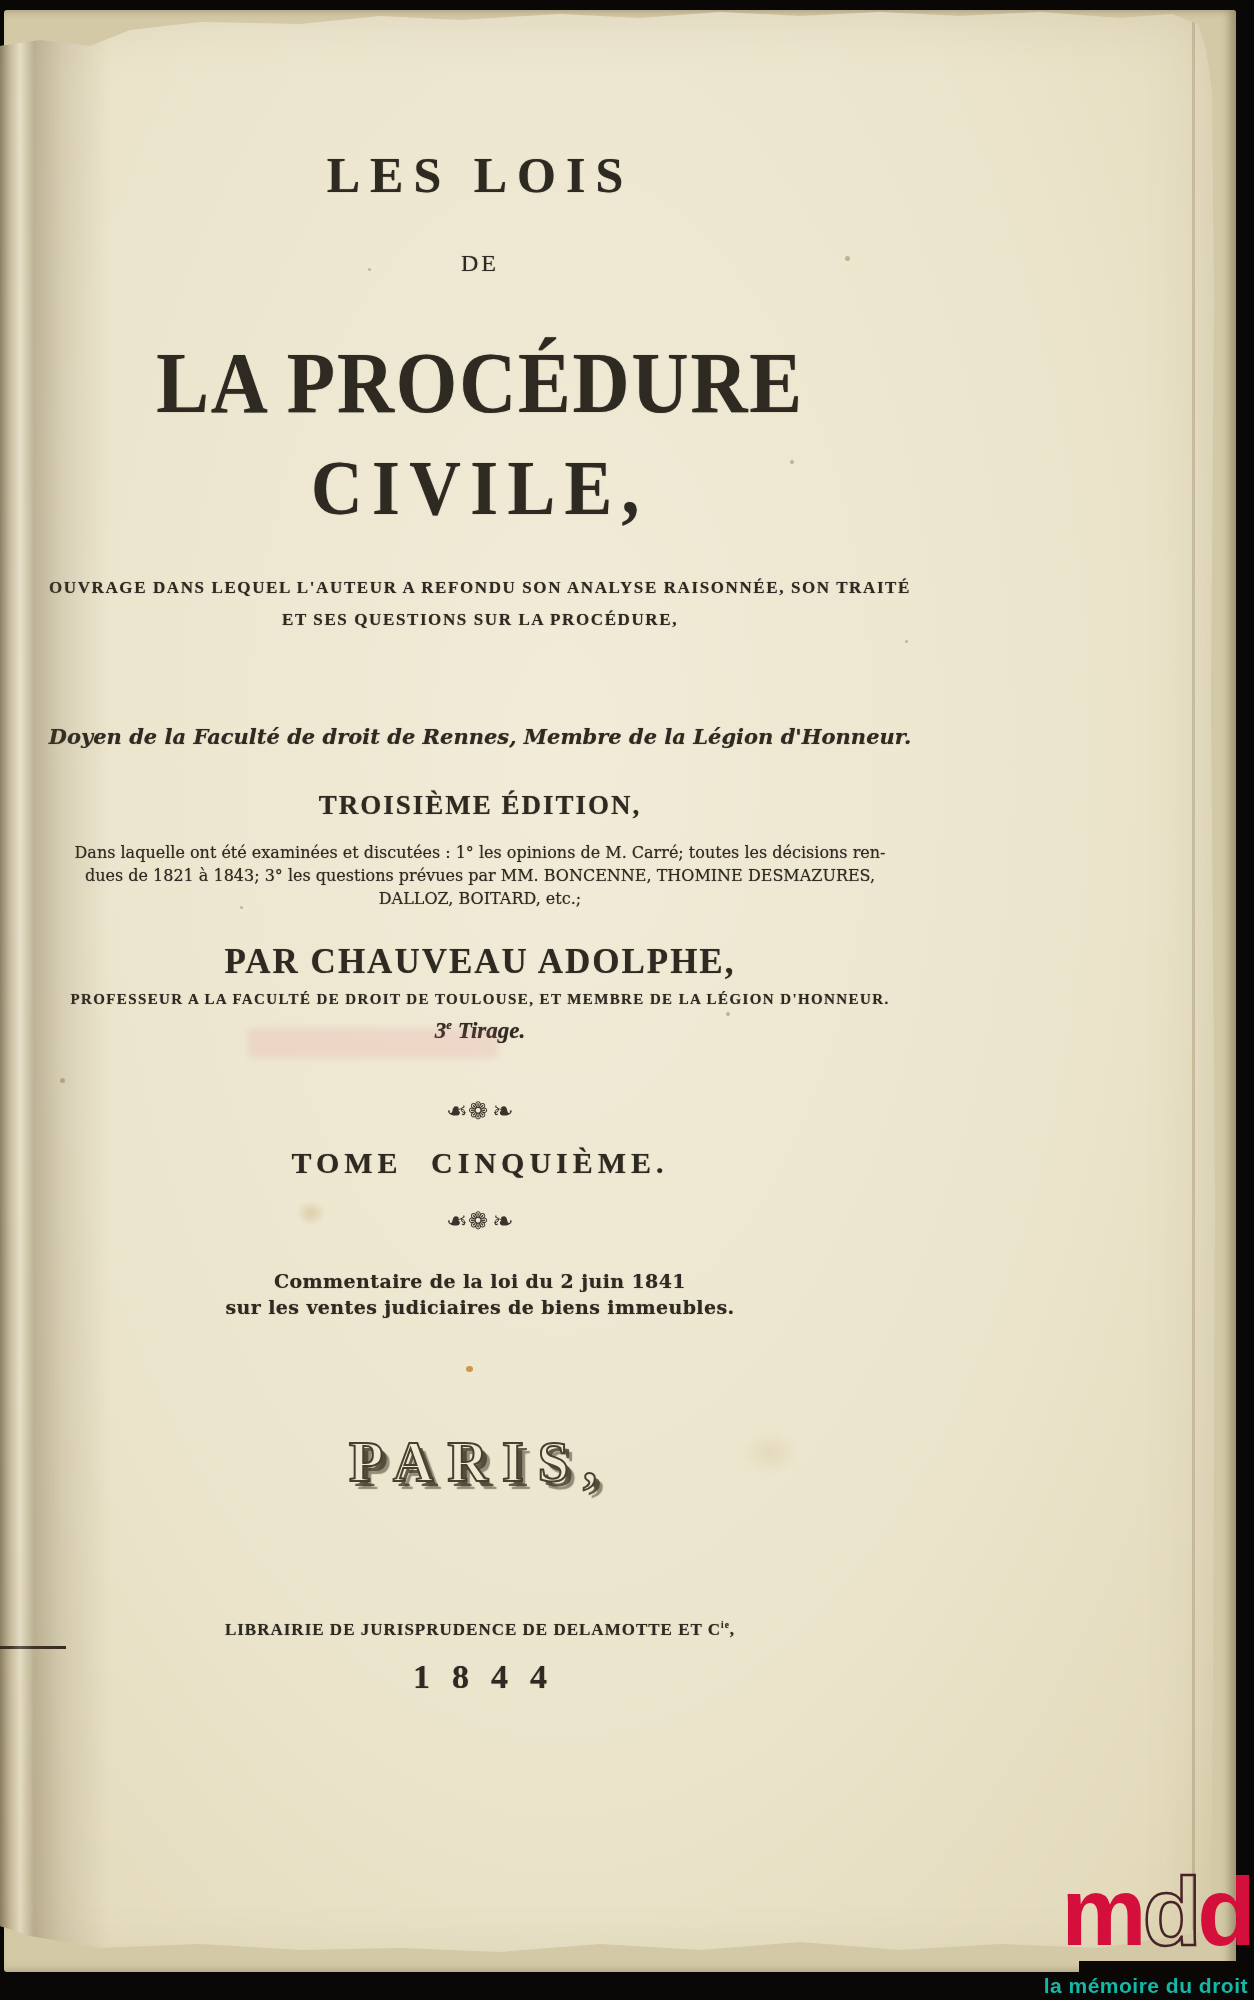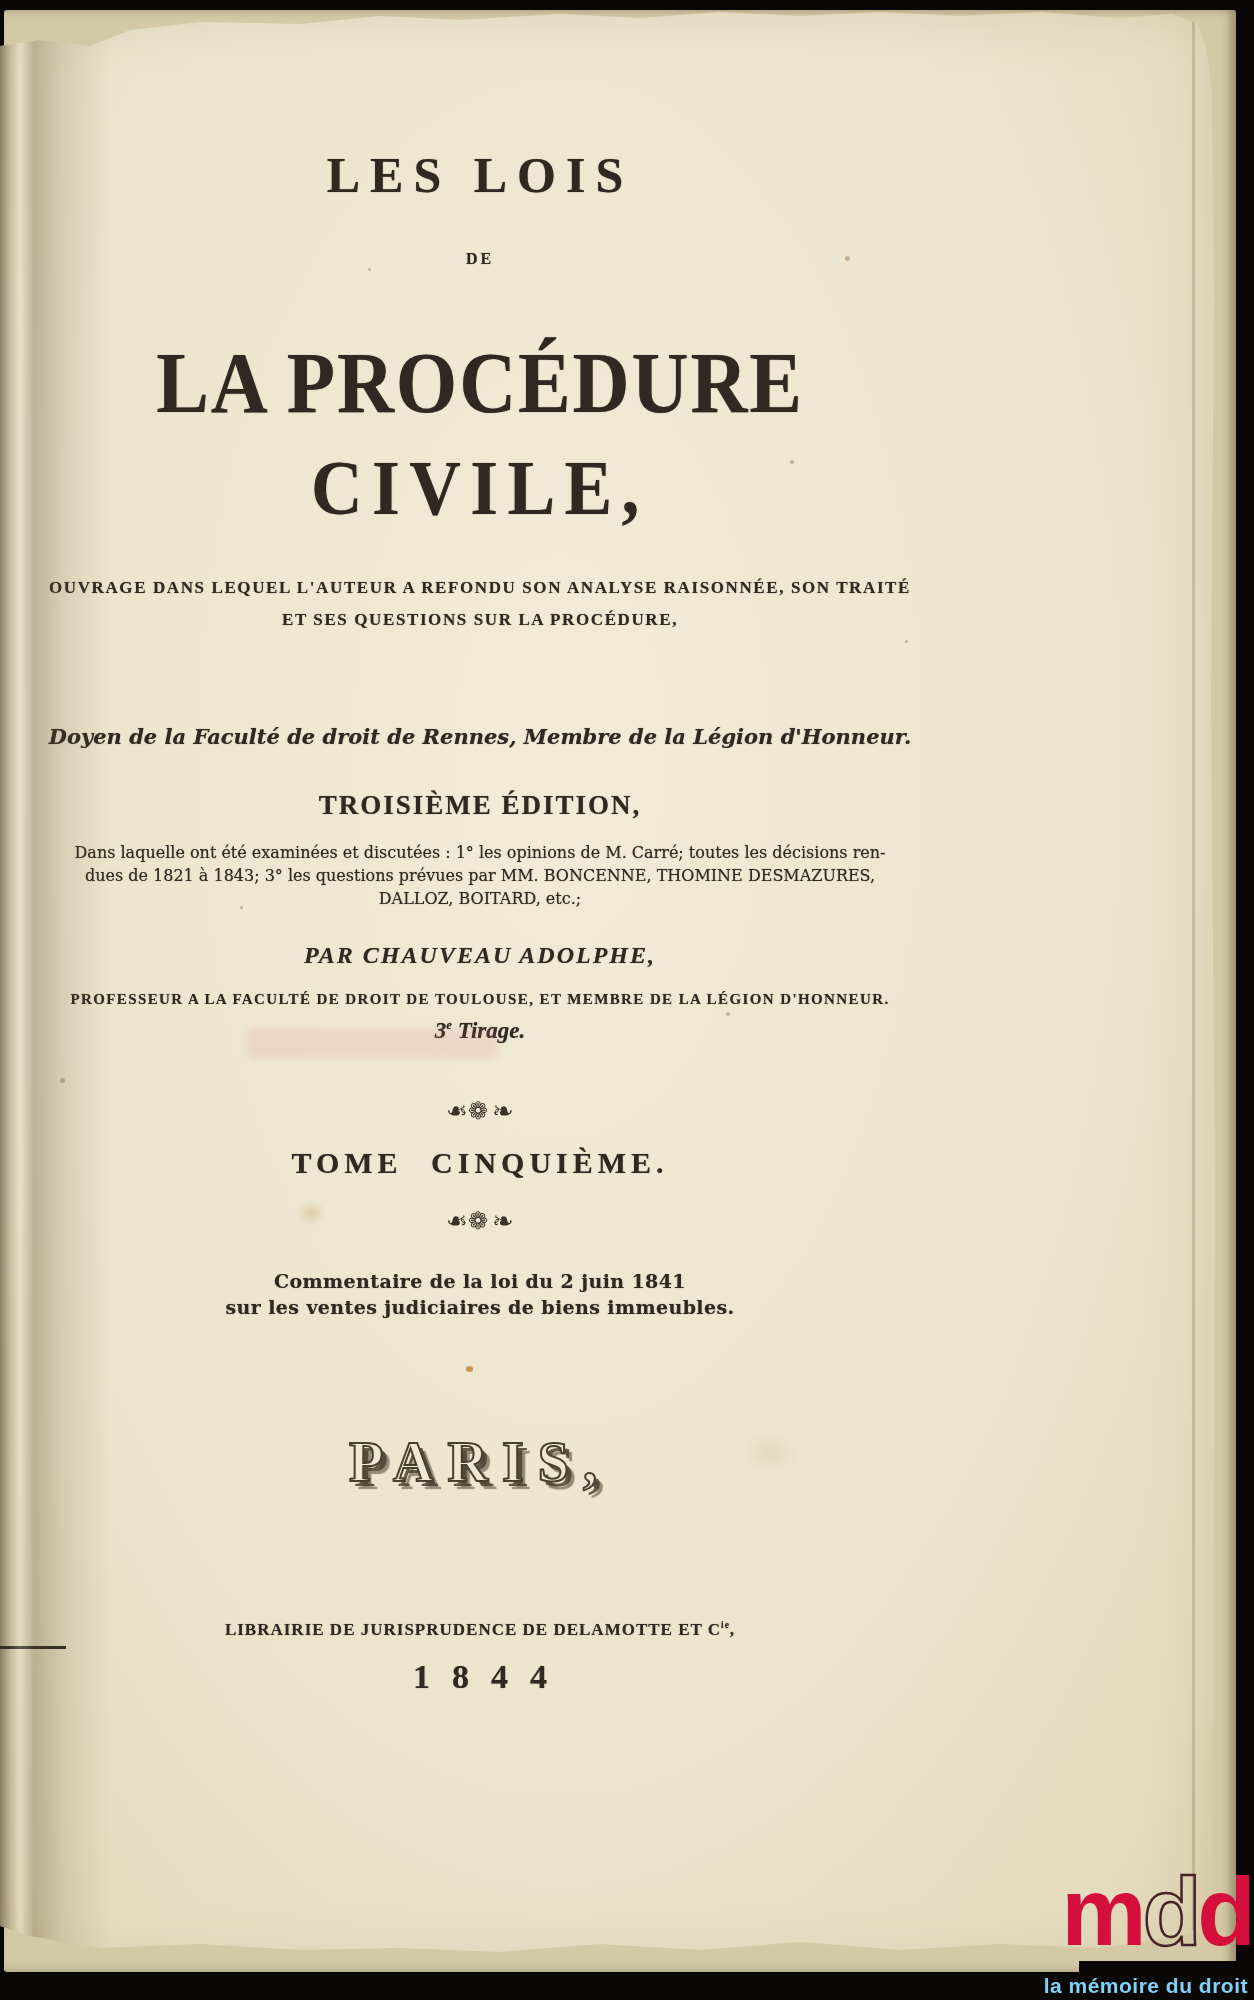--- a/index.html
+++ b/index.html
@@ -51,34 +51,34 @@
     position:absolute; left:248px; top:1028px; width:250px; height:30px;
     background:rgba(225,110,125,.14); filter:blur(3px); border-radius:5px;
   }
 
   
   .content { position:absolute; left:20px; top:0; width:920px; height:1978px; color:#2e2a22; }
   .content > div { position:absolute; left:0; right:0; text-align:center; white-space:nowrap; }
   .ink { color:#2e2a22; text-shadow:0 0 1px rgba(46,42,34,.55); }
 
   .t-leslois   { top:146px;  font-size:50px; font-weight:bold; letter-spacing:10px; }
-  .t-de        { top:250px;  font-size:16px; font-weight:bold; letter-spacing:3px; }
+  .t-de        { top:250px;  font-size:24px; font-weight:normal; letter-spacing:3px; }
   .t-procedure { top:334px;  font-size:84px; font-weight:bold; letter-spacing:2px; transform:scale(.94,1.04); }
   .t-civile    { top:444px;  font-size:76px; font-weight:bold; letter-spacing:10px; transform:scale(.94,1.04); }
 
   .t-sub1 { top:578px; font-size:17px; font-weight:bold; letter-spacing:1.6px; }
   .t-sub2 { top:610px; font-size:17px; font-weight:bold; letter-spacing:1.6px; }
 
   .t-carre { top:670px; font-size:34px; font-weight:bold; letter-spacing:2px; }
   .t-doyen { top:724px; font-size:21px; font-weight:bold; font-style:italic; font-family:"DejaVu Serif", serif; }
 
   .t-edition { top:790px; font-size:27px; font-weight:bold; letter-spacing:2px; }
   .t-note { top:841px; font-size:16px; line-height:23px; font-family:"DejaVu Serif", serif; }
 
-  .t-chauveau { top:942px; font-size:24px; font-weight:bold; letter-spacing:2px;font-style:italic; }
+  .t-chauveau { top:942px; font-size:35px; font-weight:bold; letter-spacing:2px; }
   .t-prof     { top:991px; font-size:15px; font-weight:bold; letter-spacing:1.4px; }
   .t-tirage   { top:1018px; font-size:23px; font-weight:bold; font-style:italic; font-family:Liberation Serif, serif; }
   .t-tirage sup, .t-pub sup { font-size:.55em; vertical-align:super; }
 
   .t-orn { font-size:26px; letter-spacing:4px; color:#3a342a; }
   .t-orn1 { top:1096px; } .t-orn2 { top:1206px; }
   .t-orn .flip { display:inline-block; transform:scaleX(-1); }
   .t-orn .rose { display:inline-block; font-size:24px; transform:translateY(-1px); }
 
   .t-tome { top:1146px; font-size:30px; font-weight:bold; letter-spacing:5px; word-spacing:16px; }
@@ -94,21 +94,21 @@
   .t-place { top:1604px; font-size:20px; font-weight:bold; letter-spacing:2px; word-spacing:5px; }
   .rule-1844 { position:absolute; left:50%; top:1646px; width:92px; height:3px; margin-left:-46px; background:#2e2a22; }
   .t-year  { top:1658px; font-size:34px; font-weight:bold; letter-spacing:22px; padding-left:22px; }
 
   
   .mdd { position:absolute; right:0; bottom:0; width:260px; height:140px; font-family:"Liberation Sans", sans-serif;text-align:center; }
   .mdd-logo { position:absolute; right:2px; bottom:40px; font-size:96px; font-weight:bold; letter-spacing:-4px; line-height:1; }
   .mdd-logo .red { color:#d40f3c; }
   .mdd-logo .outline { color:transparent; -webkit-text-stroke:2.5px #472226; }
   .mdd-bar { position:absolute; right:0; bottom:26px; width:175px; height:13px; background:#0b0705; }
-  .mdd-tagline { position:absolute; right:6px; bottom:2px; font-size:21px; font-weight:bold; color:#7dd3fc; letter-spacing:.5px; white-space:nowrap; }
+  .mdd-tagline { position:absolute; right:6px; bottom:2px; font-size:21px; font-weight:bold; color:#14b8a6; letter-spacing:.5px; white-space:nowrap; }
 </style>
 </head>
 <body>
 
 <div class="page-under"></div>
 <div class="paper">
 
   <div class="content">
     <div class="t-leslois ink">LES LOIS</div>
     <div class="t-de ink">DE</div>

